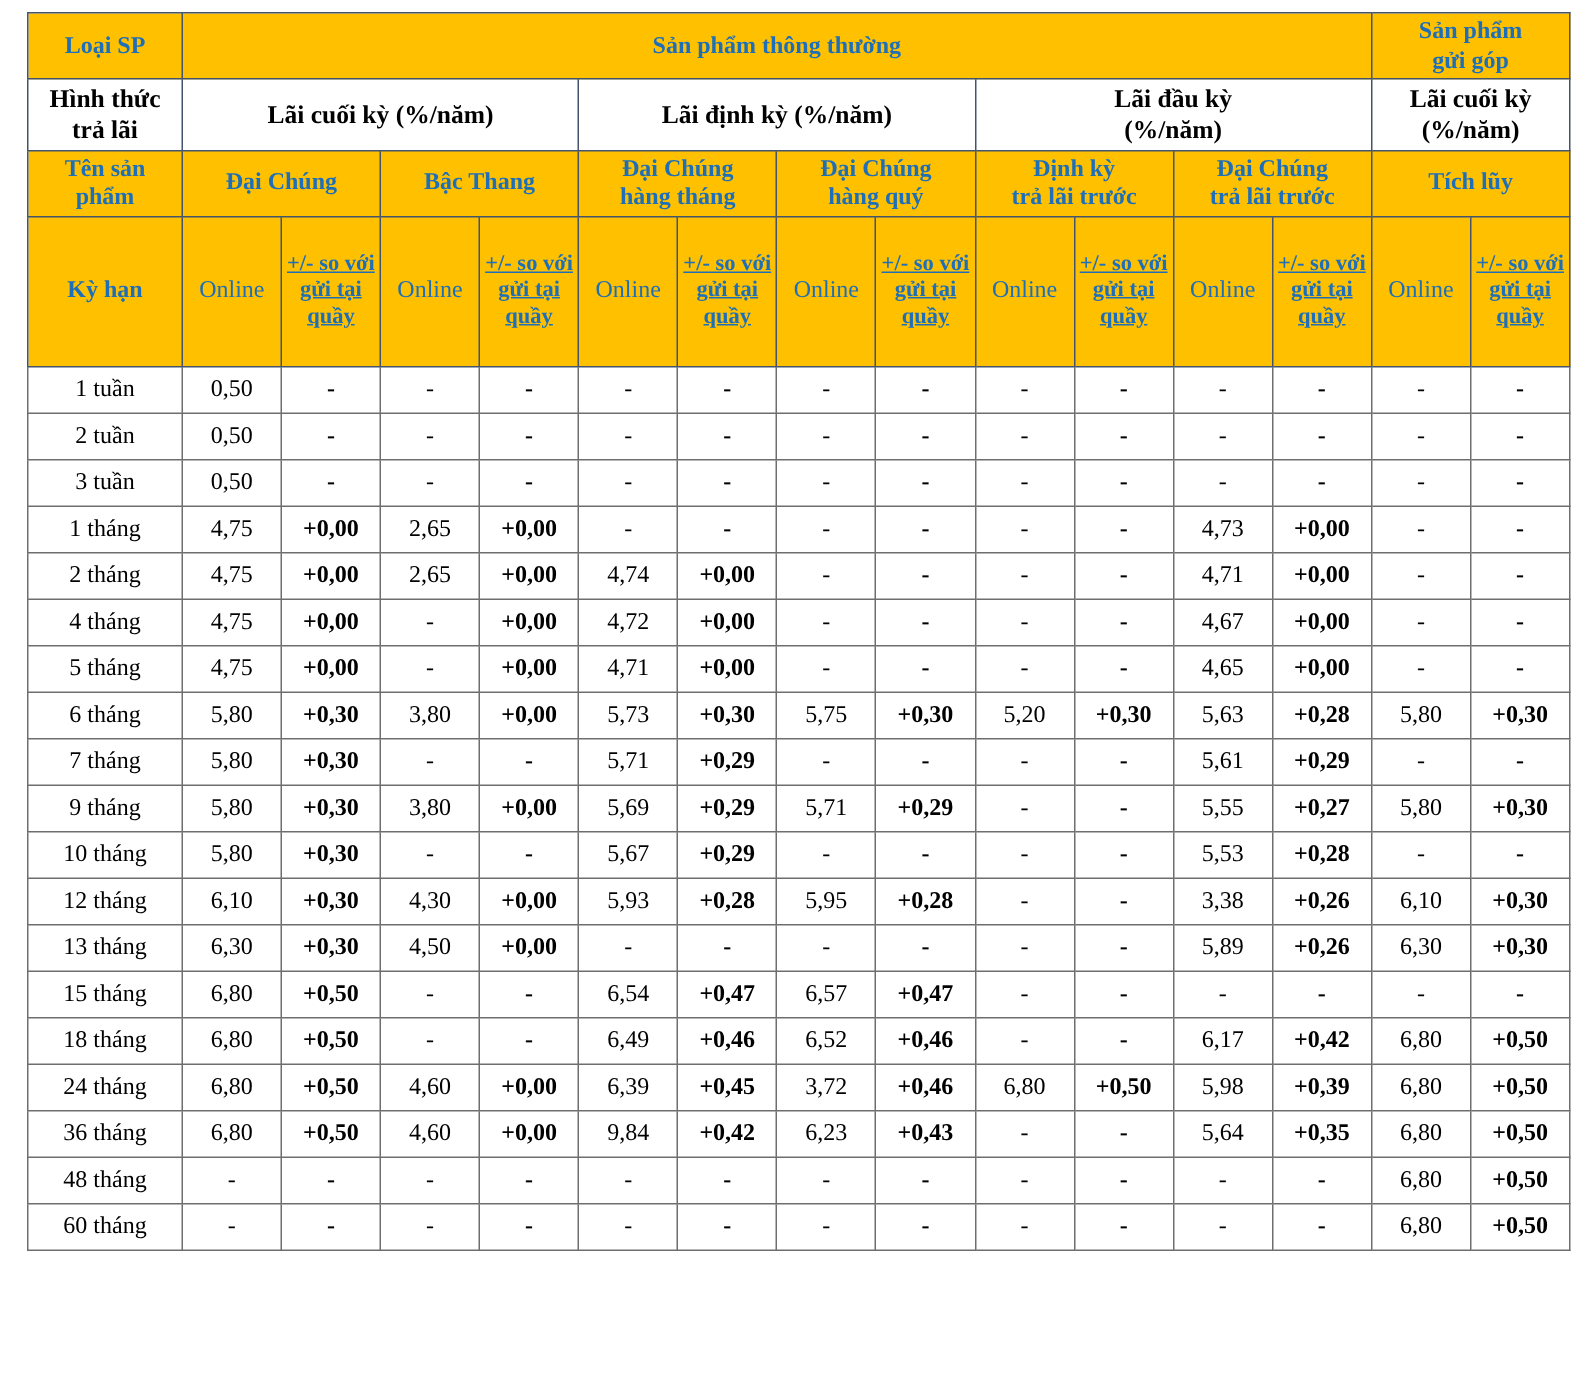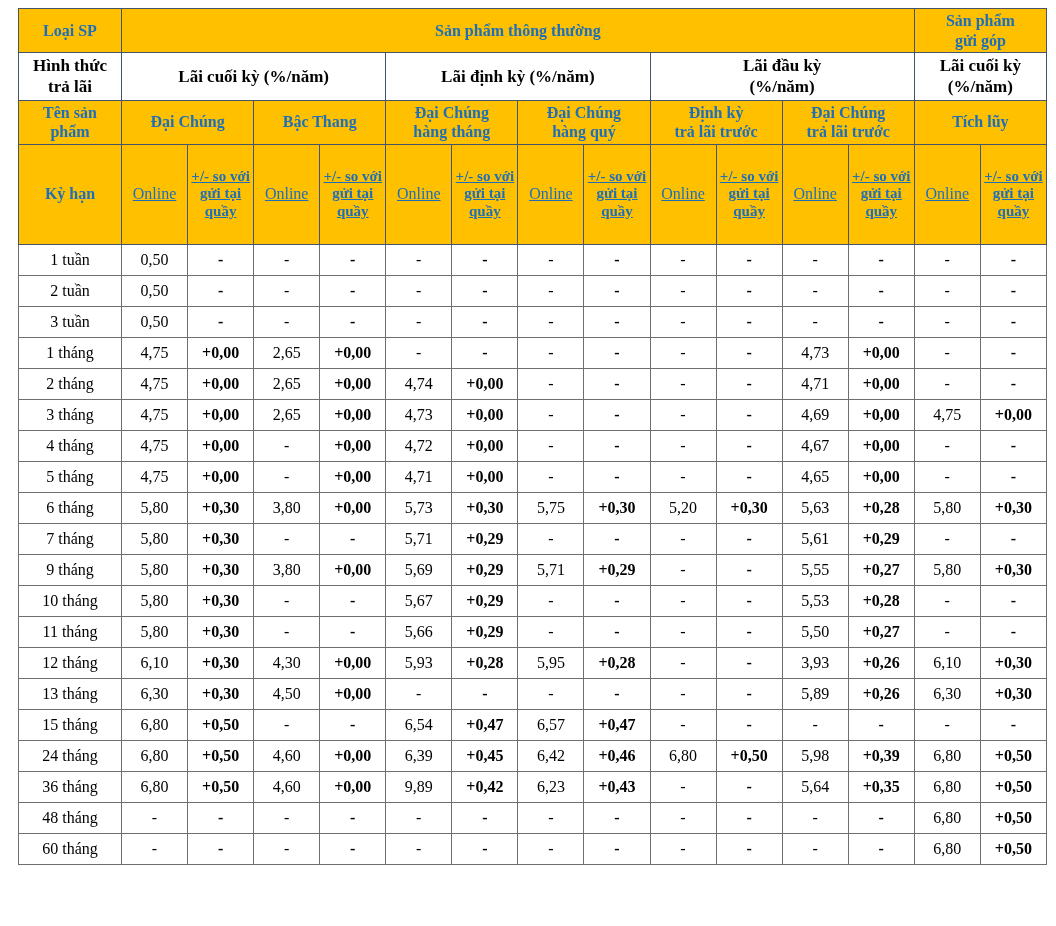--- a/index.html
+++ b/index.html
@@ -25,21 +25,21 @@
     color: #1E6FB8;
     font-weight: bold;
     font-size: 16px;
     border: 1px solid #44546A;
     text-align: center;
     vertical-align: middle;
     white-space: pre-line;
     line-height: 1.22;
     padding: 2px 3px;
   }
-  td.hdr.online-hd { font-weight: normal; font-size: 16px; text-decoration: underline; }
+  td.hdr.online-hd { font-weight: normal; font-size: 16px; }
   td.hdr.diff-hd { font-weight: bold; font-size: 15px; line-height: 1.18; text-decoration: underline; }
 
   
   td.hdr-white {
     background: #ffffff;
     color: #000000;
     font-weight: bold;
     font-size: 17px;
     border: 1px solid #44546A;
     text-align: center;
@@ -216,37 +216,20 @@
           <td class="online-val">-</td>
           <td class="diff-val">-</td>
           <td class="online-val">-</td>
           <td class="diff-val">-</td>
           <td class="online-val">4,71</td>
           <td class="diff-val">+0,00</td>
           <td class="online-val">-</td>
           <td class="diff-val">-</td>
         </tr>
         <tr>
-          <td class="term">3 tháng</td>
-          <td class="online-val">4,75</td>
-          <td class="diff-val">+0,00</td>
-          <td class="online-val">2,65</td>
-          <td class="diff-val">+0,00</td>
-          <td class="online-val">4,73</td>
-          <td class="diff-val">+0,00</td>
-          <td class="online-val">-</td>
-          <td class="diff-val">-</td>
-          <td class="online-val">-</td>
-          <td class="diff-val">-</td>
-          <td class="online-val">4,69</td>
-          <td class="diff-val">+0,00</td>
-          <td class="online-val">4,75</td>
-          <td class="diff-val">+0,00</td>
-        </tr>
-        <tr>
           <td class="term">4 tháng</td>
           <td class="online-val">4,75</td>
           <td class="diff-val">+0,00</td>
           <td class="online-val">-</td>
           <td class="diff-val">+0,00</td>
           <td class="online-val">4,72</td>
           <td class="diff-val">+0,00</td>
           <td class="online-val">-</td>
           <td class="diff-val">-</td>
           <td class="online-val">-</td>
@@ -335,49 +318,32 @@
           <td class="online-val">-</td>
           <td class="diff-val">-</td>
           <td class="online-val">-</td>
           <td class="diff-val">-</td>
           <td class="online-val">5,53</td>
           <td class="diff-val">+0,28</td>
           <td class="online-val">-</td>
           <td class="diff-val">-</td>
         </tr>
         <tr>
-          <td class="term">11 tháng</td>
-          <td class="online-val">5,80</td>
-          <td class="diff-val">+0,30</td>
-          <td class="online-val">-</td>
-          <td class="diff-val">-</td>
-          <td class="online-val">5,66</td>
-          <td class="diff-val">+0,29</td>
-          <td class="online-val">-</td>
-          <td class="diff-val">-</td>
-          <td class="online-val">-</td>
-          <td class="diff-val">-</td>
-          <td class="online-val">5,50</td>
-          <td class="diff-val">+0,27</td>
-          <td class="online-val">-</td>
-          <td class="diff-val">-</td>
-        </tr>
-        <tr>
           <td class="term">12 tháng</td>
           <td class="online-val">6,10</td>
           <td class="diff-val">+0,30</td>
           <td class="online-val">4,30</td>
           <td class="diff-val">+0,00</td>
           <td class="online-val">5,93</td>
           <td class="diff-val">+0,28</td>
           <td class="online-val">5,95</td>
           <td class="diff-val">+0,28</td>
           <td class="online-val">-</td>
           <td class="diff-val">-</td>
-          <td class="online-val">3,93</td>
+          <td class="online-val">3,38</td>
           <td class="diff-val">+0,26</td>
           <td class="online-val">6,10</td>
           <td class="diff-val">+0,30</td>
         </tr>
         <tr>
           <td class="term">13 tháng</td>
           <td class="online-val">6,30</td>
           <td class="diff-val">+0,30</td>
           <td class="online-val">4,50</td>
           <td class="diff-val">+0,00</td>
@@ -403,43 +369,60 @@
           <td class="online-val">6,57</td>
           <td class="diff-val">+0,47</td>
           <td class="online-val">-</td>
           <td class="diff-val">-</td>
           <td class="online-val">-</td>
           <td class="diff-val">-</td>
           <td class="online-val">-</td>
           <td class="diff-val">-</td>
         </tr>
         <tr>
+          <td class="term">18 tháng</td>
+          <td class="online-val">6,80</td>
+          <td class="diff-val">+0,50</td>
+          <td class="online-val">-</td>
+          <td class="diff-val">-</td>
+          <td class="online-val">6,49</td>
+          <td class="diff-val">+0,46</td>
+          <td class="online-val">6,52</td>
+          <td class="diff-val">+0,46</td>
+          <td class="online-val">-</td>
+          <td class="diff-val">-</td>
+          <td class="online-val">6,17</td>
+          <td class="diff-val">+0,42</td>
+          <td class="online-val">6,80</td>
+          <td class="diff-val">+0,50</td>
+        </tr>
+        <tr>
           <td class="term">24 tháng</td>
           <td class="online-val">6,80</td>
           <td class="diff-val">+0,50</td>
           <td class="online-val">4,60</td>
           <td class="diff-val">+0,00</td>
           <td class="online-val">6,39</td>
           <td class="diff-val">+0,45</td>
-          <td class="online-val">6,42</td>
+          <td class="online-val">3,72</td>
           <td class="diff-val">+0,46</td>
           <td class="online-val">6,80</td>
           <td class="diff-val">+0,50</td>
           <td class="online-val">5,98</td>
           <td class="diff-val">+0,39</td>
           <td class="online-val">6,80</td>
           <td class="diff-val">+0,50</td>
         </tr>
         <tr>
           <td class="term">36 tháng</td>
           <td class="online-val">6,80</td>
           <td class="diff-val">+0,50</td>
           <td class="online-val">4,60</td>
           <td class="diff-val">+0,00</td>
-          <td class="online-val">9,89</td>
+          <td class="online-val">9,84</td>
           <td class="diff-val">+0,42</td>
           <td class="online-val">6,23</td>
           <td class="diff-val">+0,43</td>
           <td class="online-val">-</td>
           <td class="diff-val">-</td>
           <td class="online-val">5,64</td>
           <td class="diff-val">+0,35</td>
           <td class="online-val">6,80</td>
           <td class="diff-val">+0,50</td>
         </tr>

